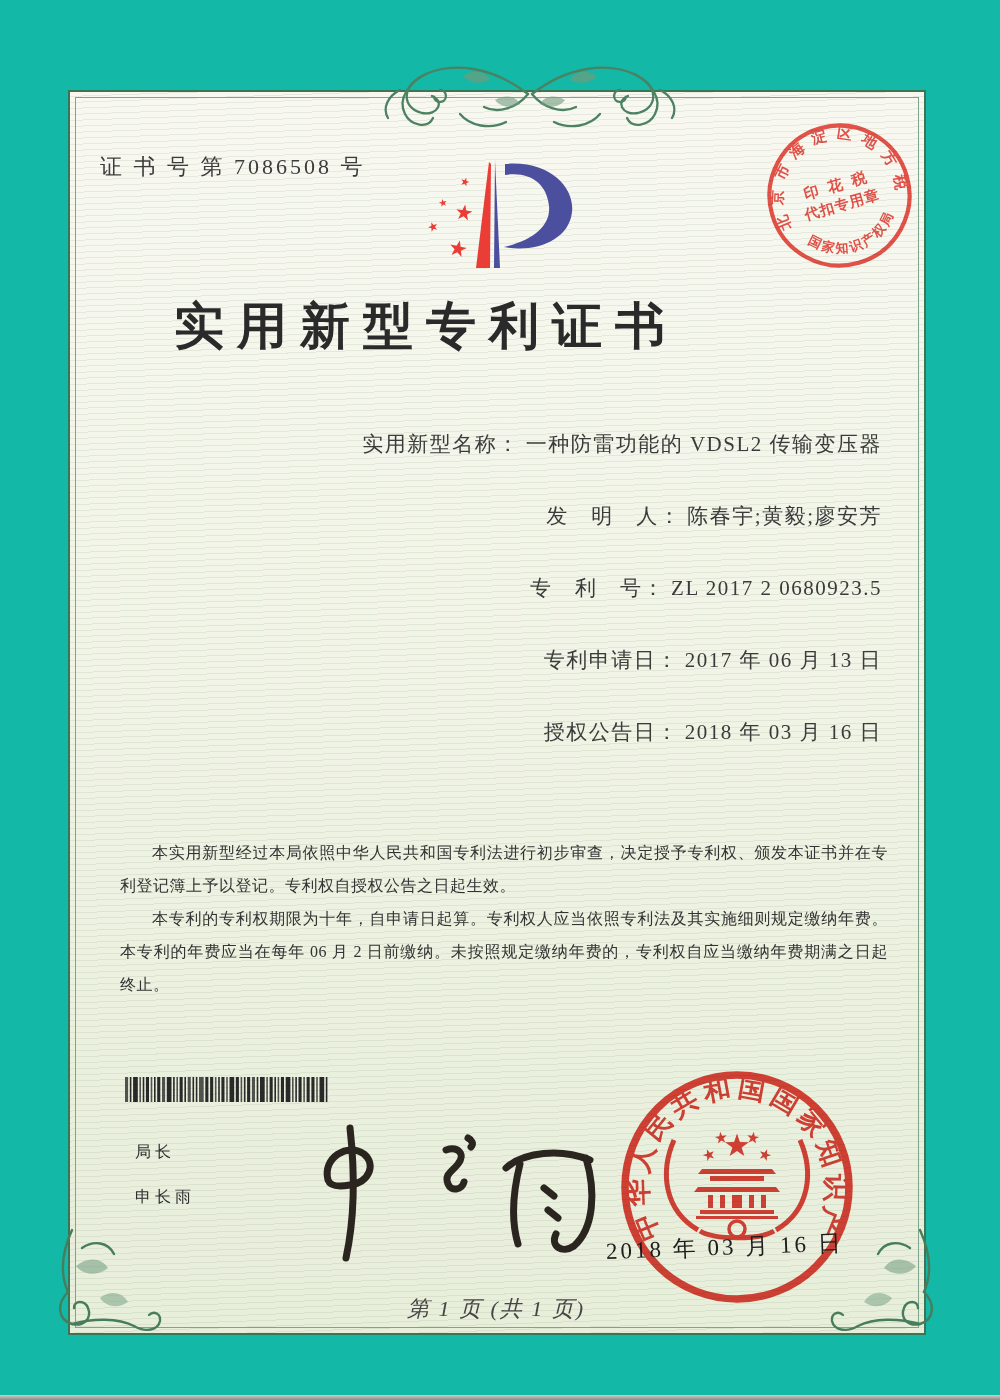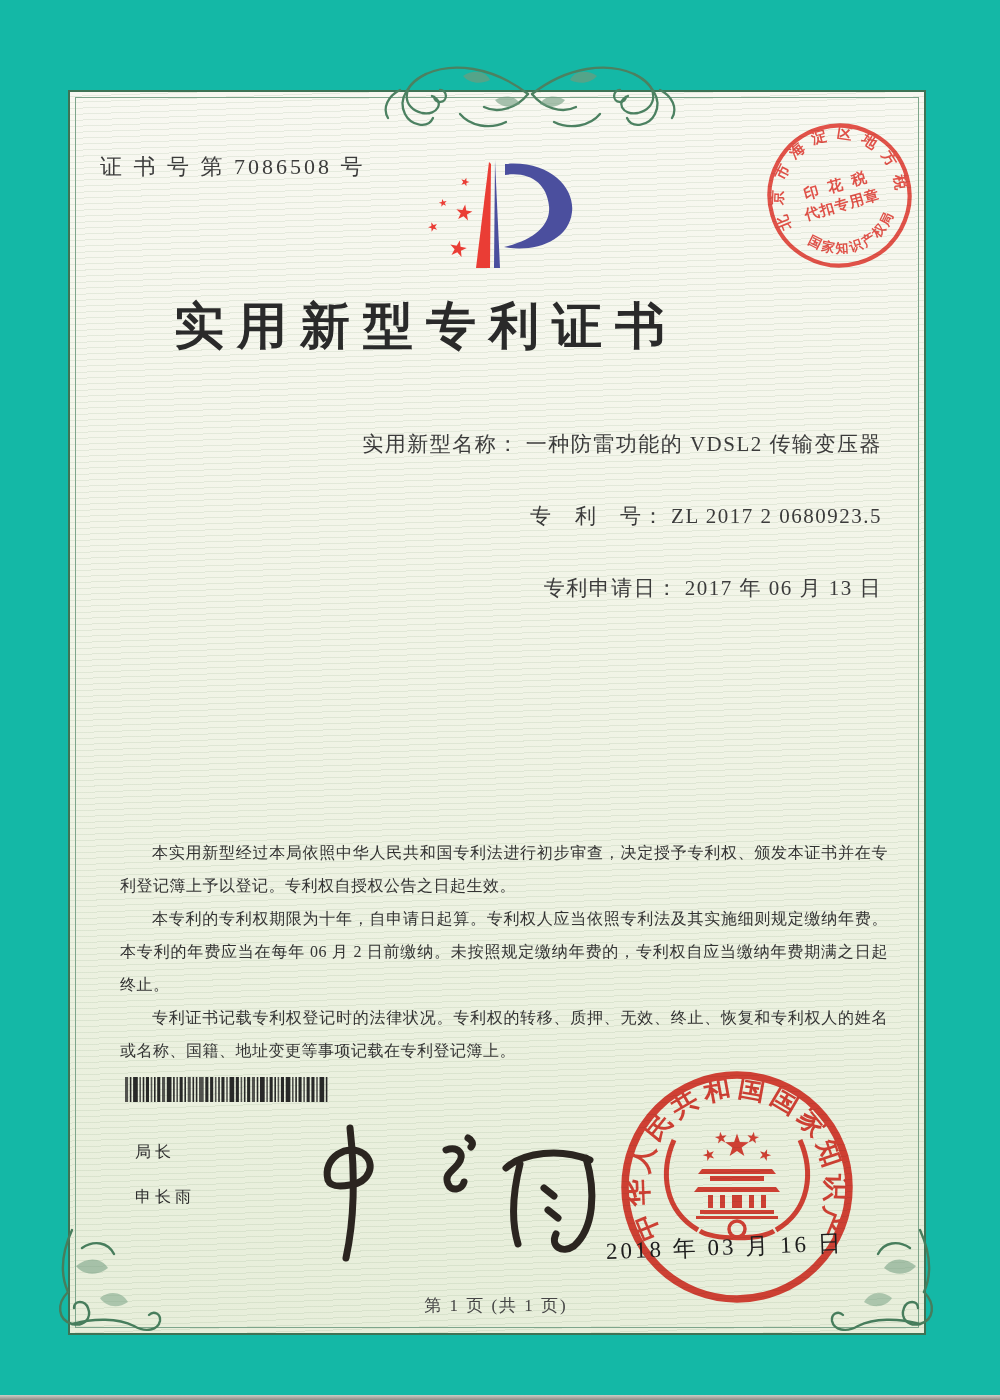--- a/index.html
+++ b/index.html
@@ -28,22 +28,22 @@
         color:#333;text-align:justify;letter-spacing:.5px;}
   .body-text p{margin:0;text-indent:2em;}
   .barcode{position:absolute;left:125px;top:1077px;width:256px;height:25px;}
   .director{position:absolute;left:135px;top:1142px;font-family:"Liberation Sans","DejaVu Sans",sans-serif;
         font-size:16px;color:#2d2d2d;letter-spacing:4px;}
   .director div{margin-bottom:24px;}
   .autograph{position:absolute;left:298px;top:1116px;width:330px;height:160px;}
   .seal{position:absolute;left:612px;top:1062px;width:250px;height:250px;mix-blend-mode:multiply;opacity:.93;}
   .seal-date{position:absolute;left:606px;top:1231px;width:280px;font-size:23px;color:#1d1d1d;
         letter-spacing:3px;transform:rotate(-2deg);}
-  .footer{position:absolute;left:68px;top:1294px;width:856px;text-align:center;font-size:17px;
-        color:#454545;letter-spacing:2px;}
+  .footer{position:absolute;left:68px;top:1294px;width:856px;text-align:center;font-size:22px;
+        color:#454545;letter-spacing:2px;font-style:italic;}
   .tax-stamp{position:absolute;left:752px;top:108px;width:175px;height:175px;
         transform:rotate(-16deg);mix-blend-mode:multiply;opacity:.92;}
   .orn-top{position:absolute;left:340px;top:56px;width:380px;height:92px;}
   .orn-bl{position:absolute;left:42px;top:1226px;width:150px;height:150px;}
   .orn-br{position:absolute;left:800px;top:1226px;width:150px;height:150px;}
 </style>
 </head>
 <body>
 
 <div class="page">
@@ -102,31 +102,36 @@
     </g>
   </svg>
 
   <div class="title">实用新型专利证书</div>
 
   <div class="fields">
     <div class="field">
       <span class="lbl">实用新型名称：</span><span>一种防雷功能的 VDSL2 传输变压器</span>
     </div>
     <div class="field">
+      <span class="lbl">发　明　人：</span><span>陈春宇;黄毅;廖安芳</span>
+    </div>
+    <div class="field">
       <span class="lbl">专　利　号：</span><span>ZL 2017 2 0680923.5</span>
     </div>
     <div class="field">
       <span class="lbl">专利申请日：</span><span>2017 年 06 月 13 日</span>
+    </div>
+    <div class="field">
+      <span class="lbl">授权公告日：</span><span>2018 年 03 月 16 日</span>
     </div>
   </div>
 
   <div class="body-text">
     <p>本实用新型经过本局依照中华人民共和国专利法进行初步审查，决定授予专利权、颁发本证书并在专利登记簿上予以登记。专利权自授权公告之日起生效。</p>
     <p>本专利的专利权期限为十年，自申请日起算。专利权人应当依照专利法及其实施细则规定缴纳年费。本专利的年费应当在每年 06 月 2 日前缴纳。未按照规定缴纳年费的，专利权自应当缴纳年费期满之日起终止。</p>
-    <p>专利证书记载专利权登记时的法律状况。专利权的转移、质押、无效、终止、恢复和专利权人的姓名或名称、国籍、地址变更等事项记载在专利登记簿上。</p>
   </div>
 
   <svg class="barcode" viewBox="0 0 256 25">
     <g id="bars" fill="#1d1d1d">
         <rect x="0.0" y="0" width="3.1" height="25" opacity="0.75"></rect>
         <rect x="4.8" y="0" width="1.6" height="25" opacity="0.95"></rect>
         <rect x="8.1" y="0" width="4.7" height="25" opacity="0.95"></rect>
         <rect x="14.4" y="0" width="1.6" height="25" opacity="0.75"></rect>
         <rect x="17.7" y="0" width="1.6" height="25" opacity="0.95"></rect>
         <rect x="20.9" y="0" width="3.1" height="25" opacity="0.95"></rect>

